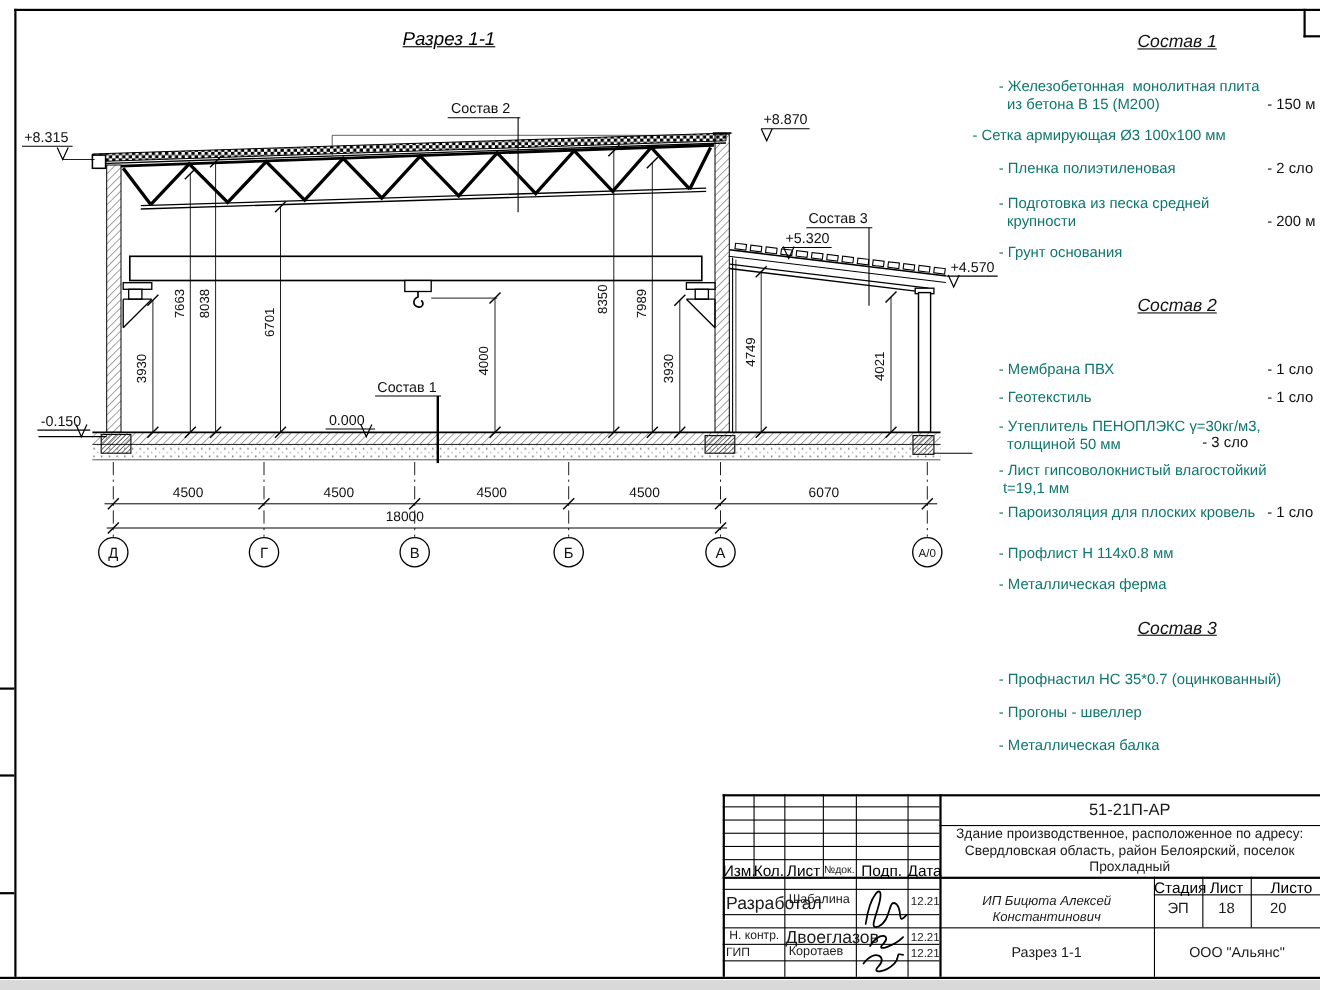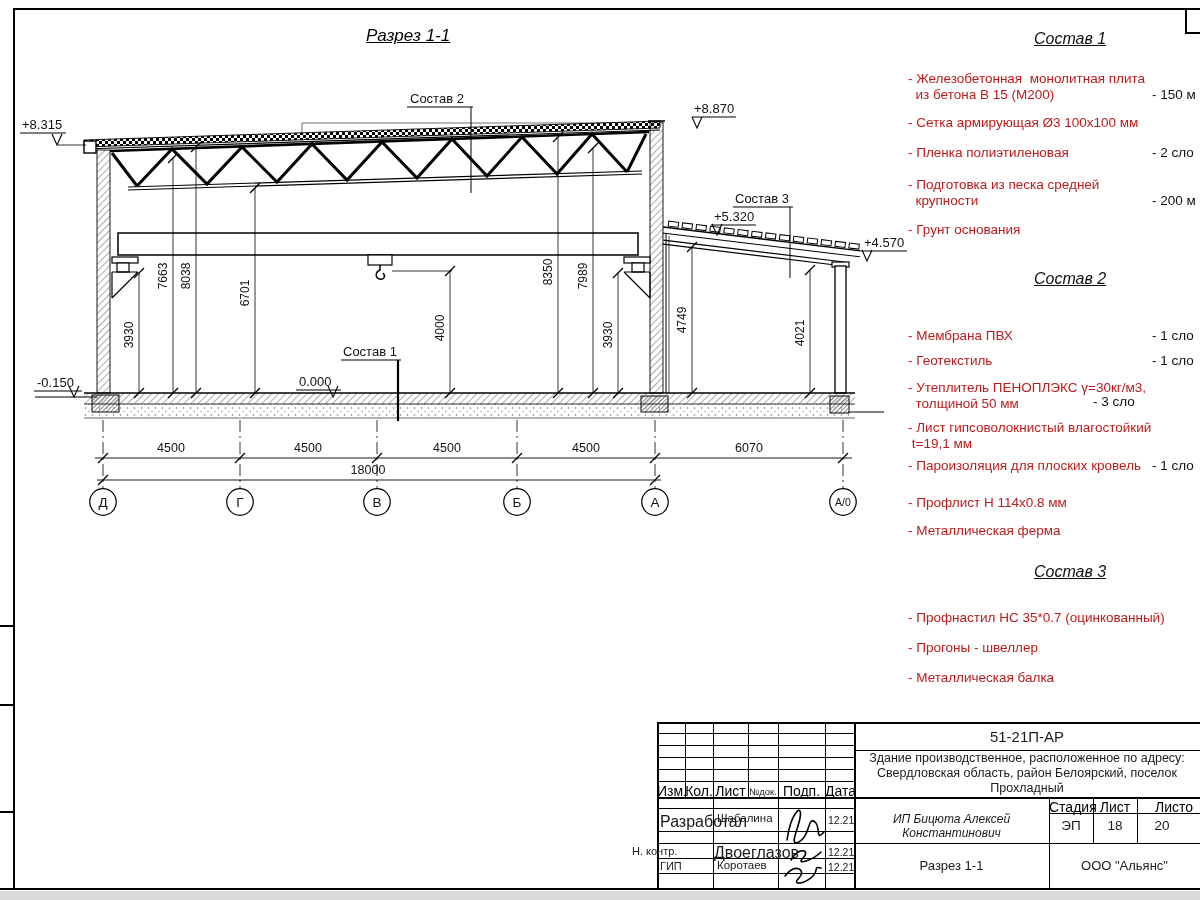--- a/index.html
+++ b/index.html
@@ -1,21 +1,21 @@
 <!DOCTYPE html>
 <html><head>
 <meta charset="utf-8">
 <style>
   html,body{margin:0;padding:0}
   body{width:1200px;height:900px;position:relative;overflow:hidden;background:#fff;
        font-family:"Liberation Sans",sans-serif;color:#1a1a1a}
   .abs{position:absolute}
   .ln{position:absolute;background:#000}
   .t{position:absolute;white-space:pre-wrap}
-  .it{font-size:13.5px;line-height:16px;color:#b91c1c}
+  .it{font-size:13.5px;line-height:16px;color:#0f766e}
   .val{font-size:13.5px;white-space:nowrap;color:#111}
   .ct{font-size:16px;font-style:italic;text-decoration:underline;color:#111}
   .tbt{font-size:14px;color:#000}
   .c{text-align:center}
   svg text{font-family:"Liberation Sans",sans-serif;fill:#111}
 </style>
 </head>
 <body>
 
 <div class="ln" style="left:13px;top:8px;width:2px;height:880px"></div>
@@ -258,21 +258,21 @@
     <text x="410" y="103">Состав 2</text>
     <text x="343" y="356">Состав 1</text>
     <text x="735" y="203">Состав 3</text>
   </g>
 </svg>
 
 <div class="t ct" style="left:1034px;top:30px">Состав 1</div>
 <div class="t it" style="left:908px;top:71px">- Железобетонная  монолитная плита
   из бетона В 15 (М200)</div>
 <div class="t val" style="left:1152px;top:87px">- 150 м</div>
-<div class="t it" style="left:908px;top:115px">- Сетка армирующая Ø3 100x100 мм</div>
+<div class="t it" style="left:884px;top:115px">- Сетка армирующая Ø3 100x100 мм</div>
 <div class="t it" style="left:908px;top:145px">- Пленка полиэтиленовая</div>
 <div class="t val" style="left:1152px;top:145px">-  2 сло</div>
 <div class="t it" style="left:908px;top:177px">- Подготовка из песка средней
   крупности</div>
 <div class="t val" style="left:1152px;top:193px">- 200 м</div>
 <div class="t it" style="left:908px;top:222px">- Грунт основания</div>
 
 <div class="t ct" style="left:1034px;top:270px">Состав 2</div>
 <div class="t it" style="left:908px;top:328px">- Мембрана ПВХ</div>
 <div class="t val" style="left:1152px;top:328px">- 1 сло</div>
@@ -324,21 +324,21 @@
   <div class="t tbt c" style="left:657px;top:783px;width:28px">Изм.</div>
   <div class="t tbt c" style="left:685px;top:783px;width:28px">Кол.</div>
   <div class="t tbt c" style="left:713px;top:783px;width:35px">Лист</div>
   <div class="t c" style="left:748px;top:786px;width:30px;font-size:9.5px">№док.</div>
   <div class="t tbt c" style="left:778px;top:783px;width:47px">Подп.</div>
   <div class="t tbt c" style="left:825px;top:783px;width:29px">Дата</div>
 
   <div class="t" style="left:660px;top:813px;font-size:16px">Разработал</div>
   <div class="t" style="left:717px;top:812px;font-size:11.5px">Шабалина</div>
   <div class="t" style="left:828px;top:814px;font-size:10.5px">12.21</div>
-  <div class="t" style="left:632px;top:845px;font-size:11px">Н. контр.</div>
+  <div class="t" style="left:663px;top:845px;font-size:11px">Н. контр.</div>
   <div class="t" style="left:714px;top:844px;font-size:16px">Двоеглазов</div>
   <div class="t" style="left:828px;top:846px;font-size:10.5px">12.21</div>
   <div class="t" style="left:660px;top:860px;font-size:11px">ГИП</div>
   <div class="t" style="left:717px;top:859px;font-size:11.5px">Коротаев</div>
   <div class="t" style="left:828px;top:861px;font-size:10.5px">12.21</div>
 
   <svg class="abs" style="left:779px;top:798px" width="46" height="90" viewBox="0 0 46 90">
     <path d="M8,42 C12,14 24,4 21,20 C18,35 10,48 20,44 C32,38 28,18 36,24 C42,29 36,44 45,34" fill="none" stroke="#000" stroke-width="1.6" stroke-linecap="round"></path>
     <path d="M12,62 C20,48 32,52 24,60 C16,68 34,62 42,54 M6,78 C16,64 28,72 20,80 C12,88 26,86 34,78 C40,72 34,68 42,70" fill="none" stroke="#000" stroke-width="1.6" stroke-linecap="round"></path>
   </svg>

